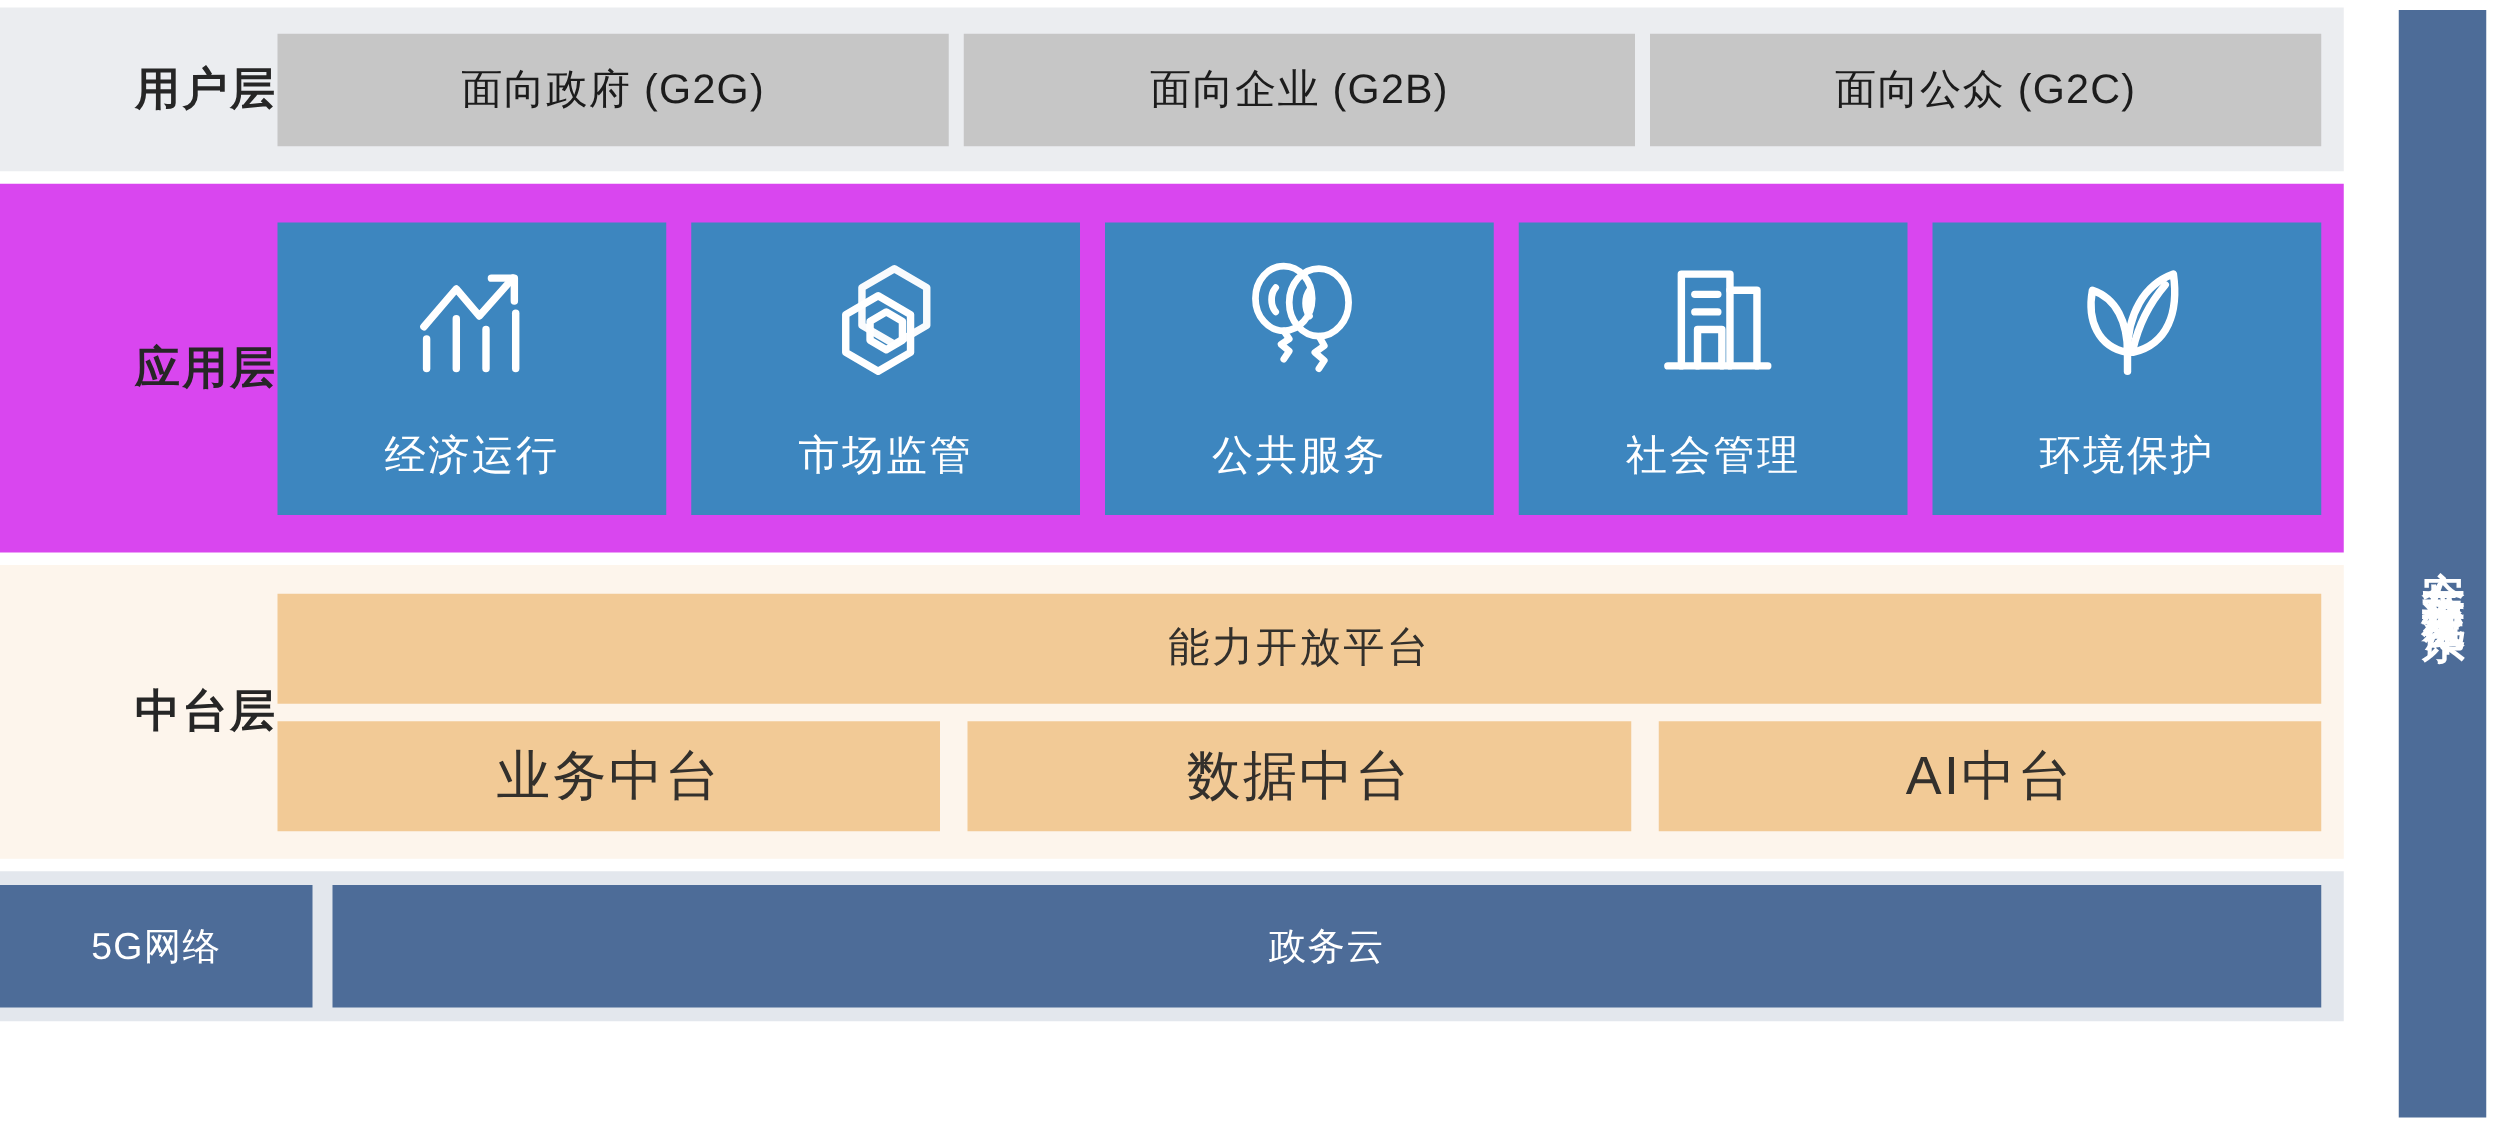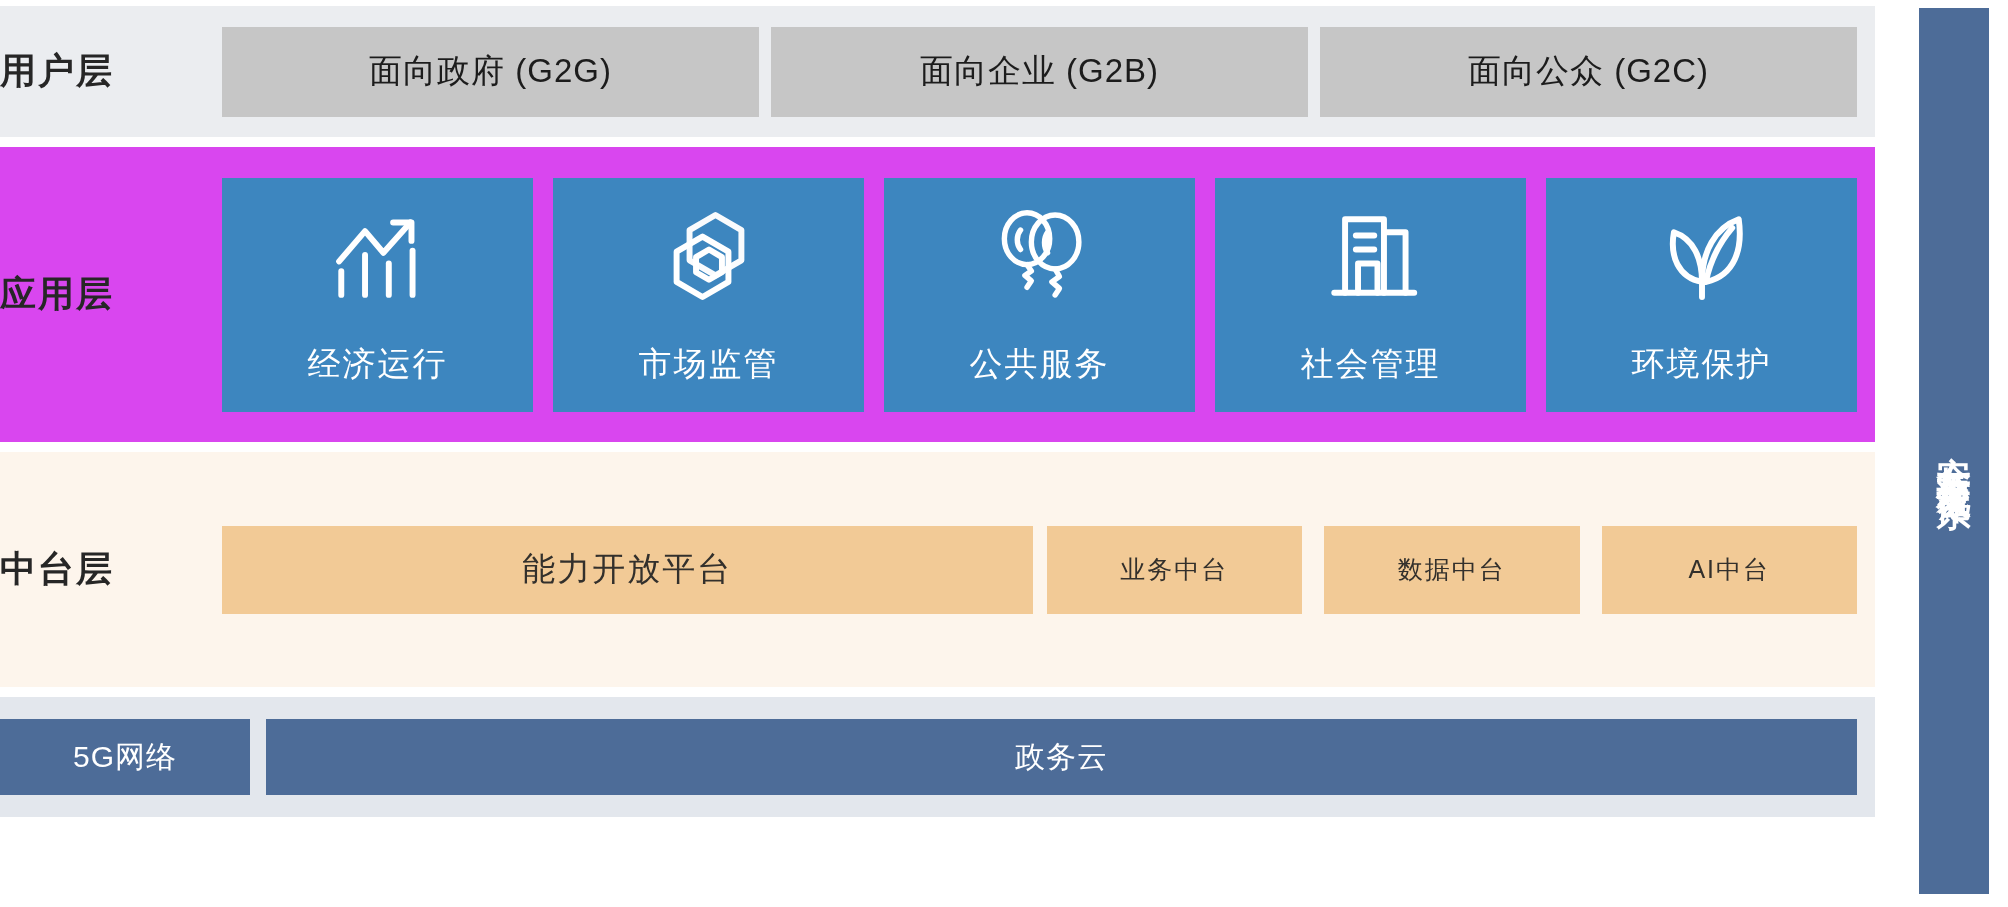--- a/index.html
+++ b/index.html
@@ -36,21 +36,21 @@
     flex-direction: row;
     align-items: center;
     position: relative;
   }
 
   .layer-label {
     flex: 0 0 222px;
     font-size: 36px;
     font-weight: bold;
     color: #262626;
-    text-align: left;
+    text-align: right;
     line-height: 1.18;
     letter-spacing: 2px;
     user-select: none;
   }
 
   .layer-body {
     flex: 1 1 auto;
     display: flex;
     flex-direction: row;
     height: 100%;
@@ -115,21 +115,21 @@
     margin-top: 12px;
   }
 
   
   .layer-mid {
     background: #fdf5ec;
     height: 235px;
     min-height: 235px;
   }
   .layer-mid .layer-body {
-    flex-direction: row;
+    flex-direction: column;
     justify-content: center;
     gap: 14px;
     padding-right: 18px;
   }
   .mid-wide {
     width: 100%;
     height: 88px;
     background: #f2ca96;
     display: flex;
     align-items: center;
@@ -144,42 +144,42 @@
     flex-direction: row;
     gap: 22px;
   }
   .mid-card {
     flex: 1 1 0;
     height: 88px;
     background: #f2ca96;
     display: flex;
     align-items: center;
     justify-content: center;
-    font-size: 25px;
+    font-size: 43px;
     color: #33302c;
     letter-spacing: 2px;
   }
 
   
   .layer-infra {
     background: #e3e7ed;
     height: 120px;
     min-height: 120px;
   }
   .layer-infra .layer-label {
     font-size: 36px;
     line-height: 1.08;
   }
   .layer-infra .layer-body {
     gap: 16px;
     padding-right: 18px;
     height: 76px;
   }
   .infra-card {
-    height: 76px;
+    height: 98px;
     background: #4d6c98;
     display: flex;
     align-items: center;
     justify-content: center;
     font-size: 30px;
     color: #ffffff;
     letter-spacing: 1px;
   }
   .infra-small { flex: 0 0 250px; }
   .infra-large { flex: 1 1 auto; }

